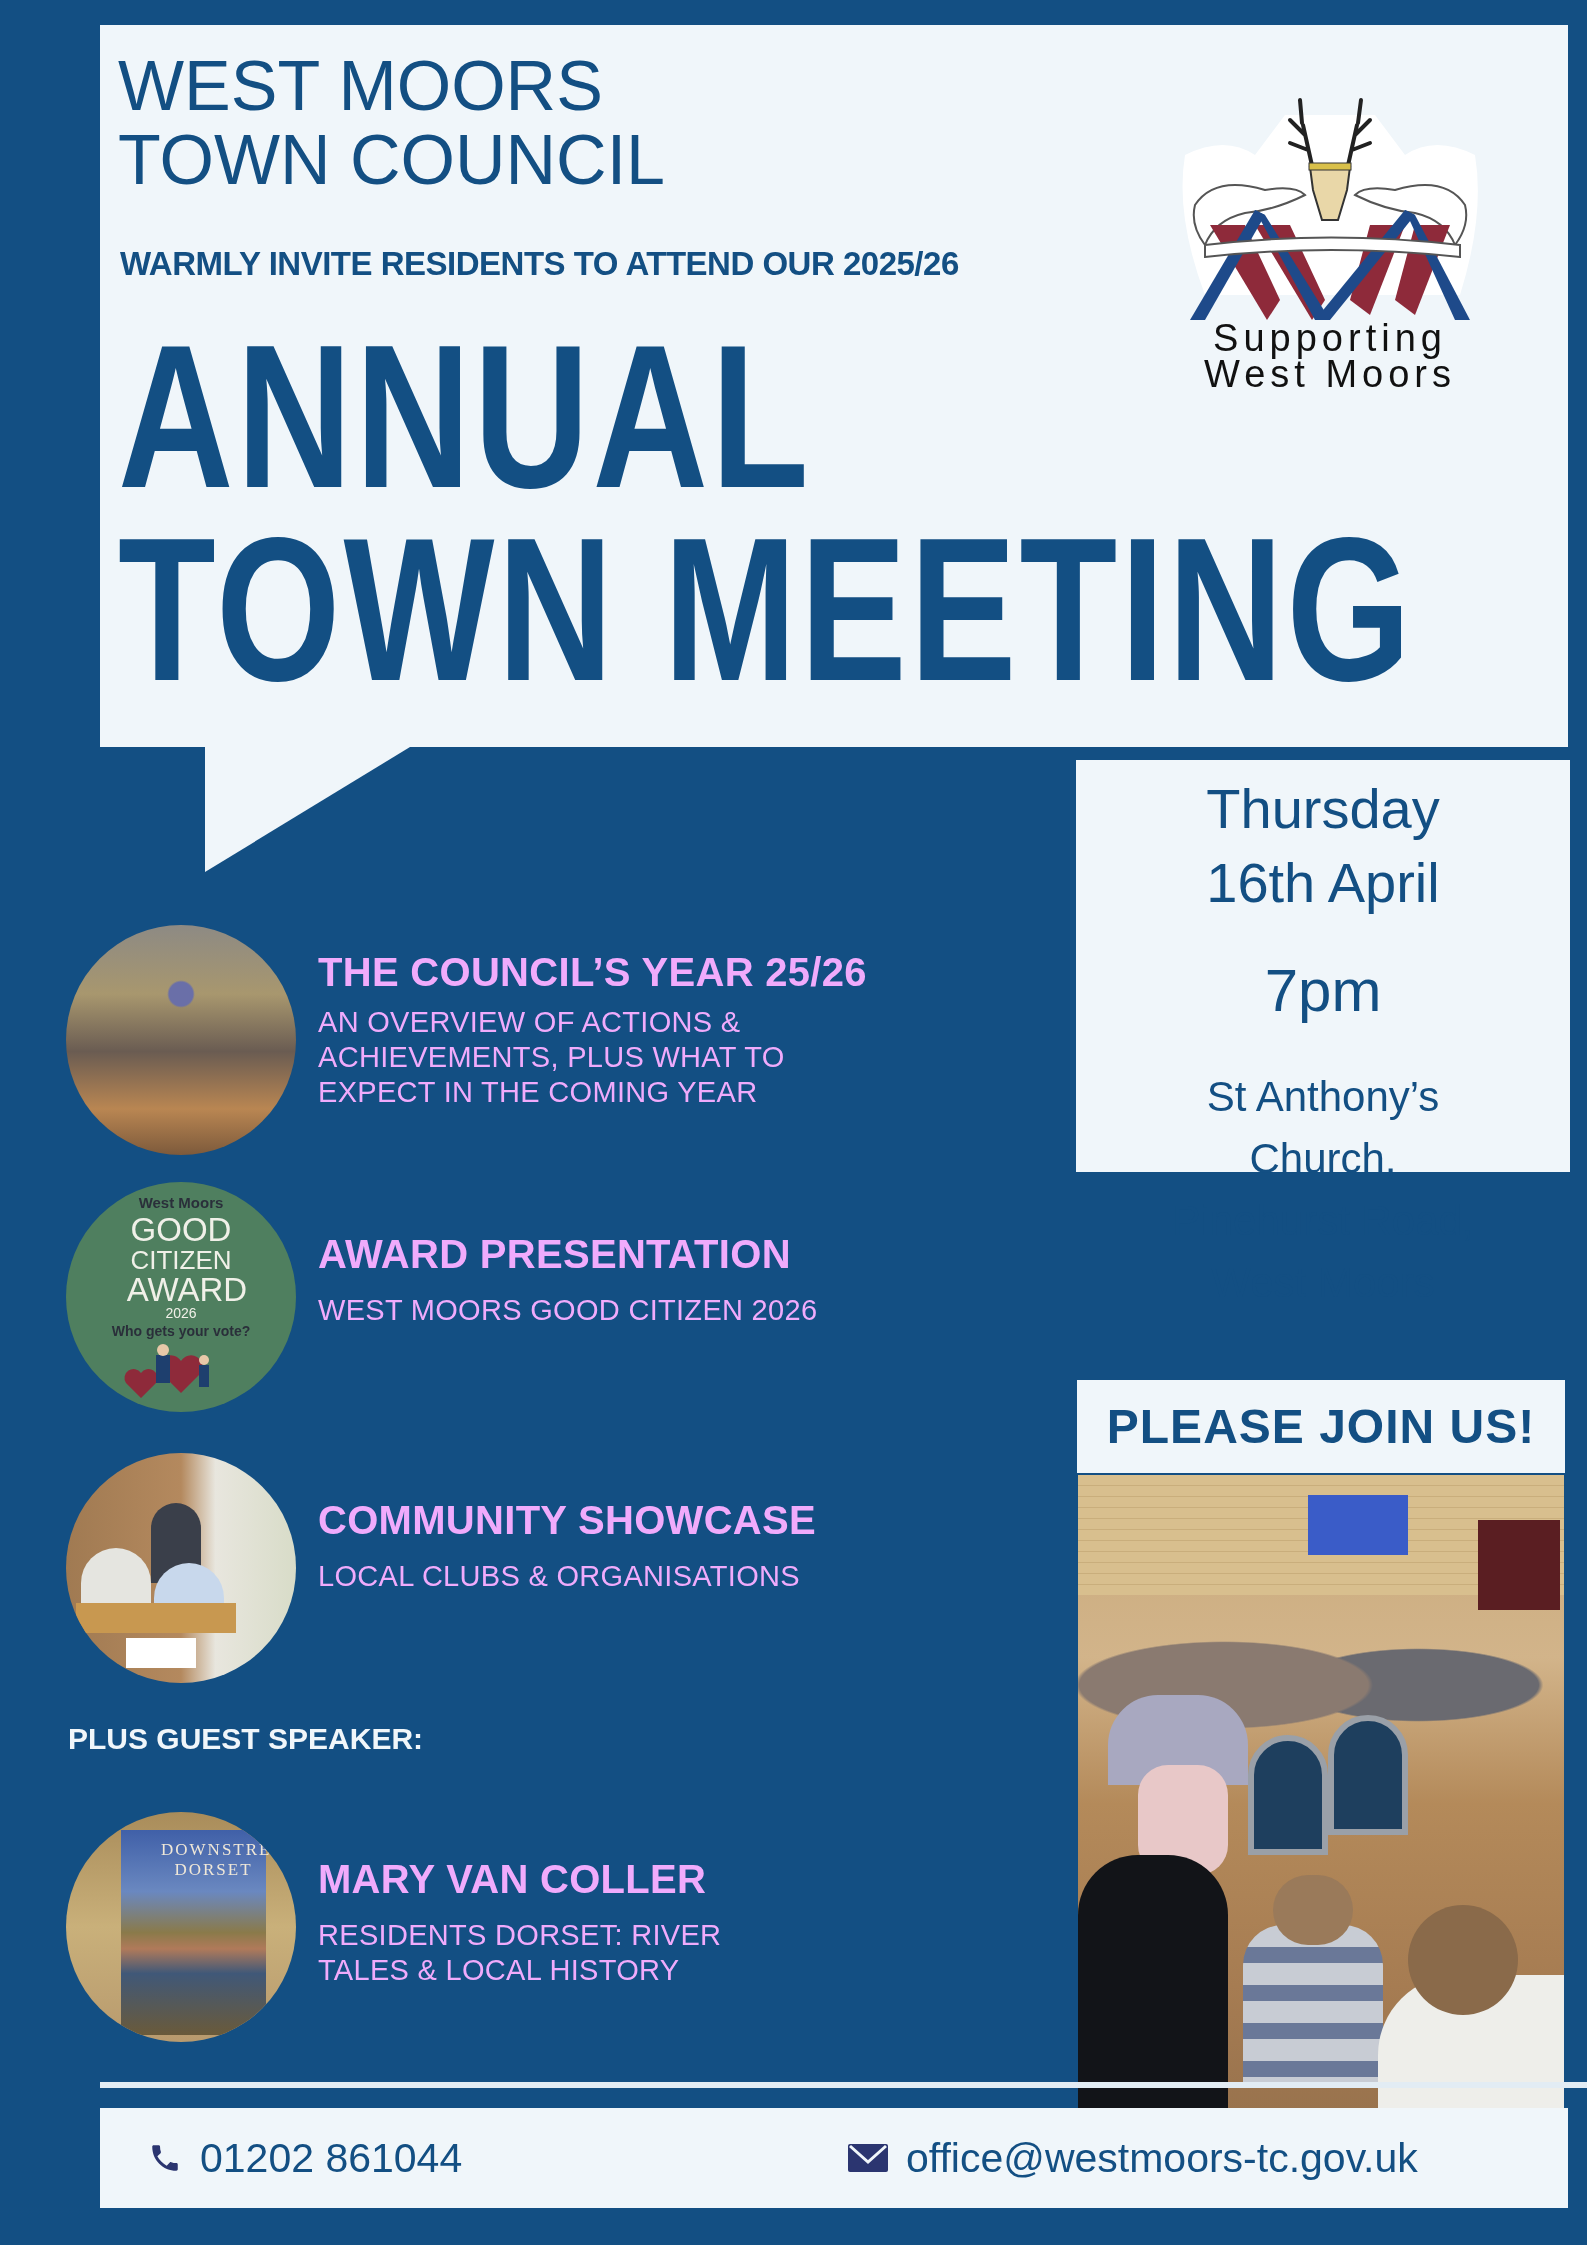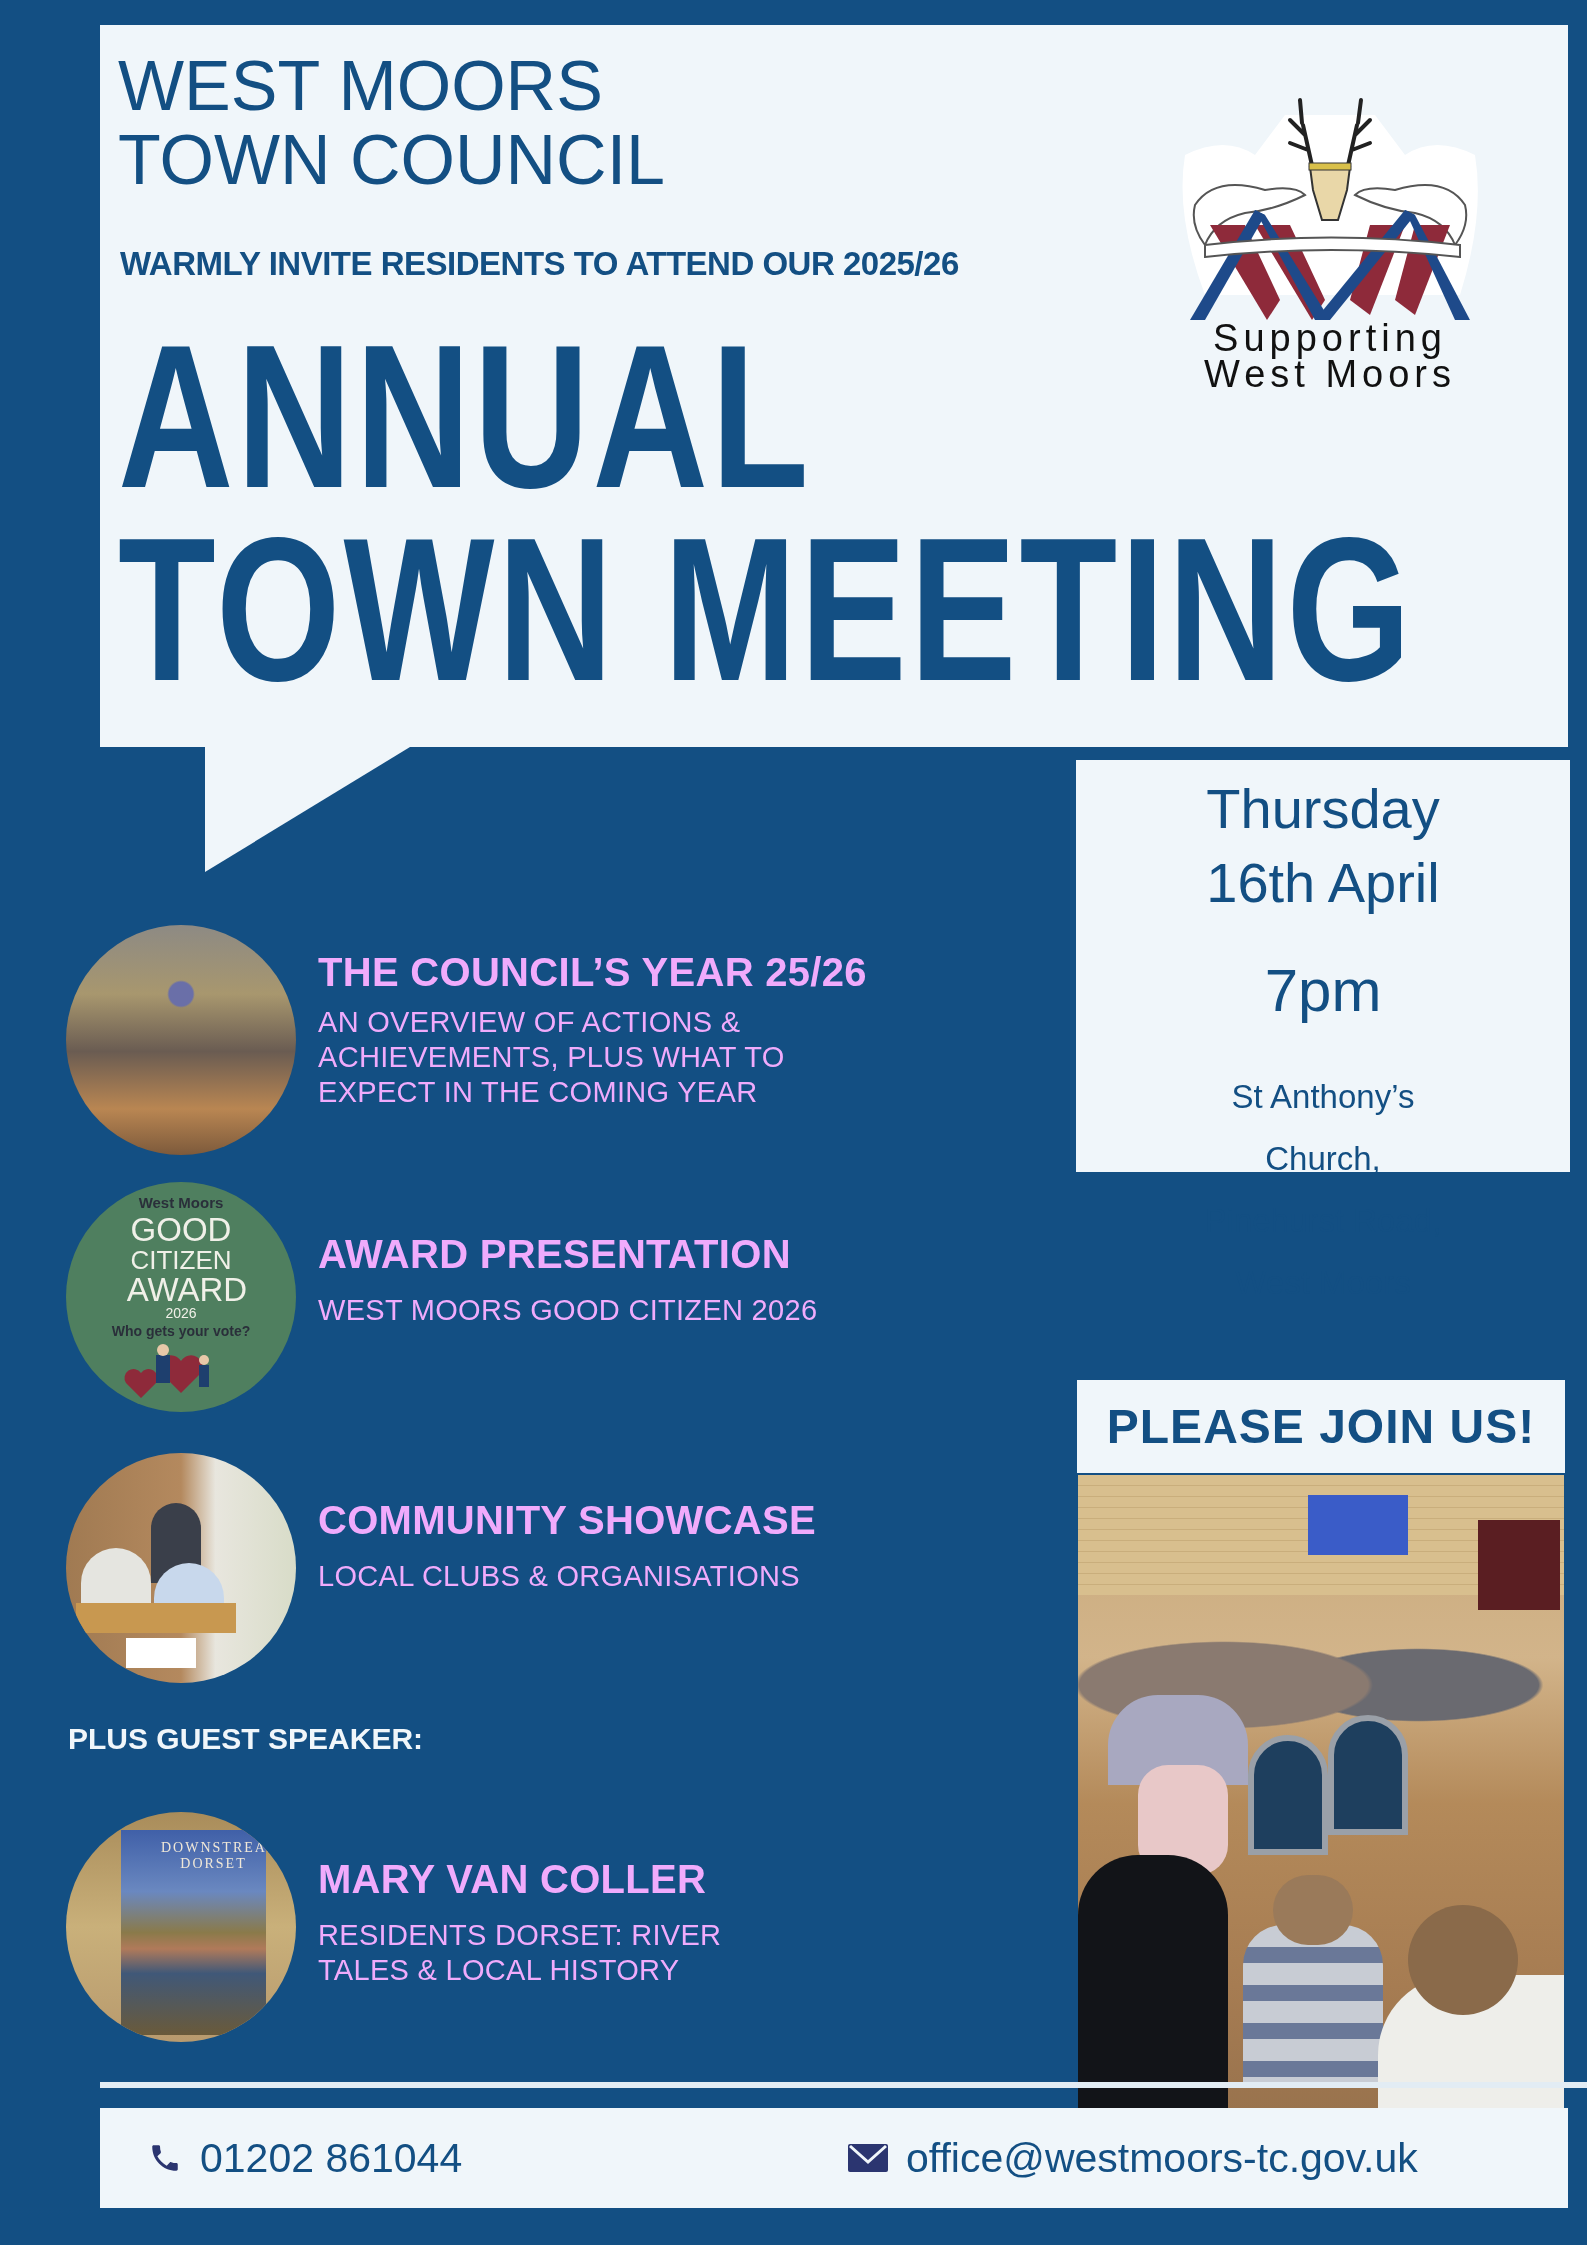--- a/index.html
+++ b/index.html
@@ -58,21 +58,21 @@
       font-size: 30px; font-weight: 700; white-space: nowrap;
     }
 
     
     .date-box {
       position: absolute; left: 1076px; top: 760px; width: 494px; height: 412px;
       background: #f0f6fa; color: #134f83; text-align: center; font-weight: 400;
     }
     .date-line { font-size: 56px; line-height: 74px; }
     .time-line { font-size: 60px; margin-top: 36px; line-height: 70px; }
-    .venue { font-size: 33px; line-height: 62px; margin-top: 40px; }
+    .venue { font-size: 42px; line-height: 62px; margin-top: 40px; }
 
     .join-box {
       position: absolute; left: 1077px; top: 1380px; width: 488px; height: 93px;
       background: #f0f6fa; color: #134f83; text-align: center;
       font-size: 48px; font-weight: 700; line-height: 93px; letter-spacing: 1px; white-space: nowrap;
     }
     .join-photo {
       position: absolute; left: 1078px; top: 1475px; width: 486px; height: 730px;
       overflow: hidden;
       background: linear-gradient(180deg, #c8a97a 0%, #d2b48a 25%, #b48a5a 45%, #a67c52 70%, #8f6c4a 100%);
@@ -189,21 +189,21 @@
       <div>LOCAL CLUBS &amp; ORGANISATIONS</div>
     </div>
   </div>
 </div>
 
 <div class="guest-label">PLUS GUEST SPEAKER:</div>
 
 <div class="agenda-item" style="top:1812px;">
   <div class="circle" style="background: linear-gradient(180deg, #a98c5a 0%, #c9b07a 50%, #b89a6e 100%);">
     <div style="position:absolute; left:55px; top:18px; width:145px; height:205px; background:linear-gradient(180deg,#4060a8 0%,#6a88c0 30%,#8a7a4a 50%,#b07a5a 58%,#405878 70%,#6a5a3a 100%);">
-      <div style="color:#f0e8d8; font-family:'Liberation Serif', serif; font-size:14px; text-align:center; letter-spacing:2px; margin-top:10px;padding-left:40px;">DOWNSTREAM DORSET</div>
+      <div style="color:#f0e8d8; font-family:'Liberation Serif', serif; font-size:17px; text-align:center; letter-spacing:2px; margin-top:10px;padding-left:40px;">DOWNSTREAM DORSET</div>
     </div>
   </div>
   <div class="item-text" style="top:45px;">
     <div class="item-title">MARY VAN COLLER</div>
     <div class="item-desc" style="margin-top:16px;">
       <div>RESIDENTS DORSET: RIVER</div>
       <div>TALES &amp; LOCAL HISTORY</div>
     </div>
   </div>
 </div>

